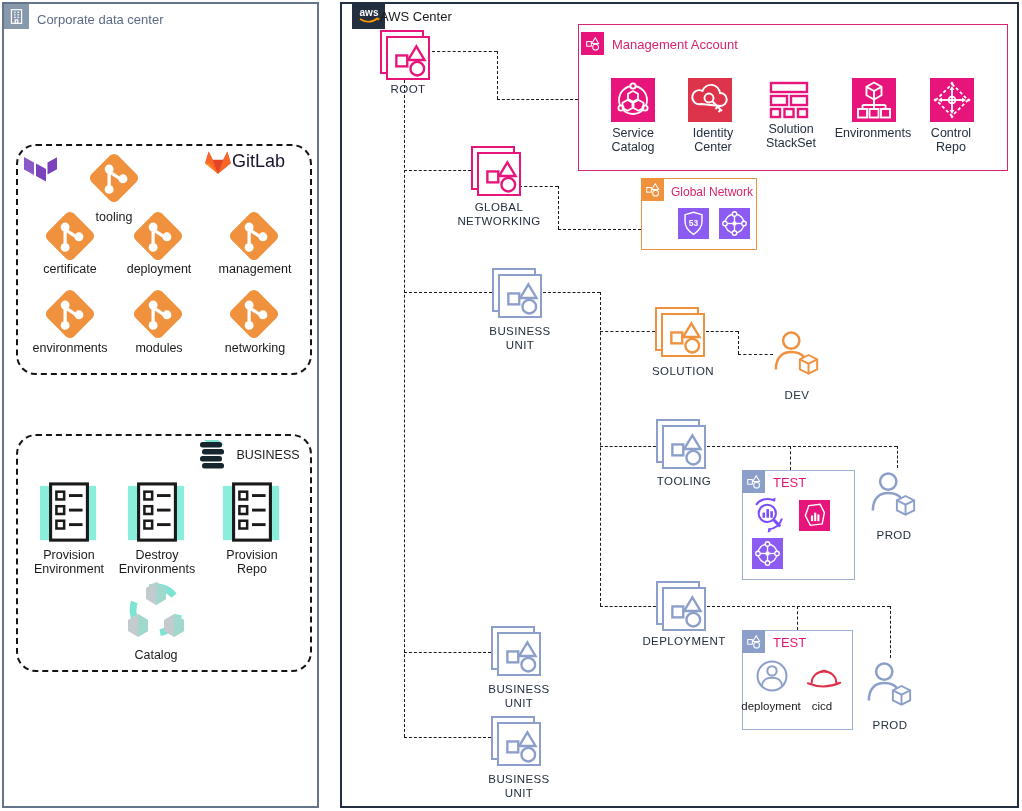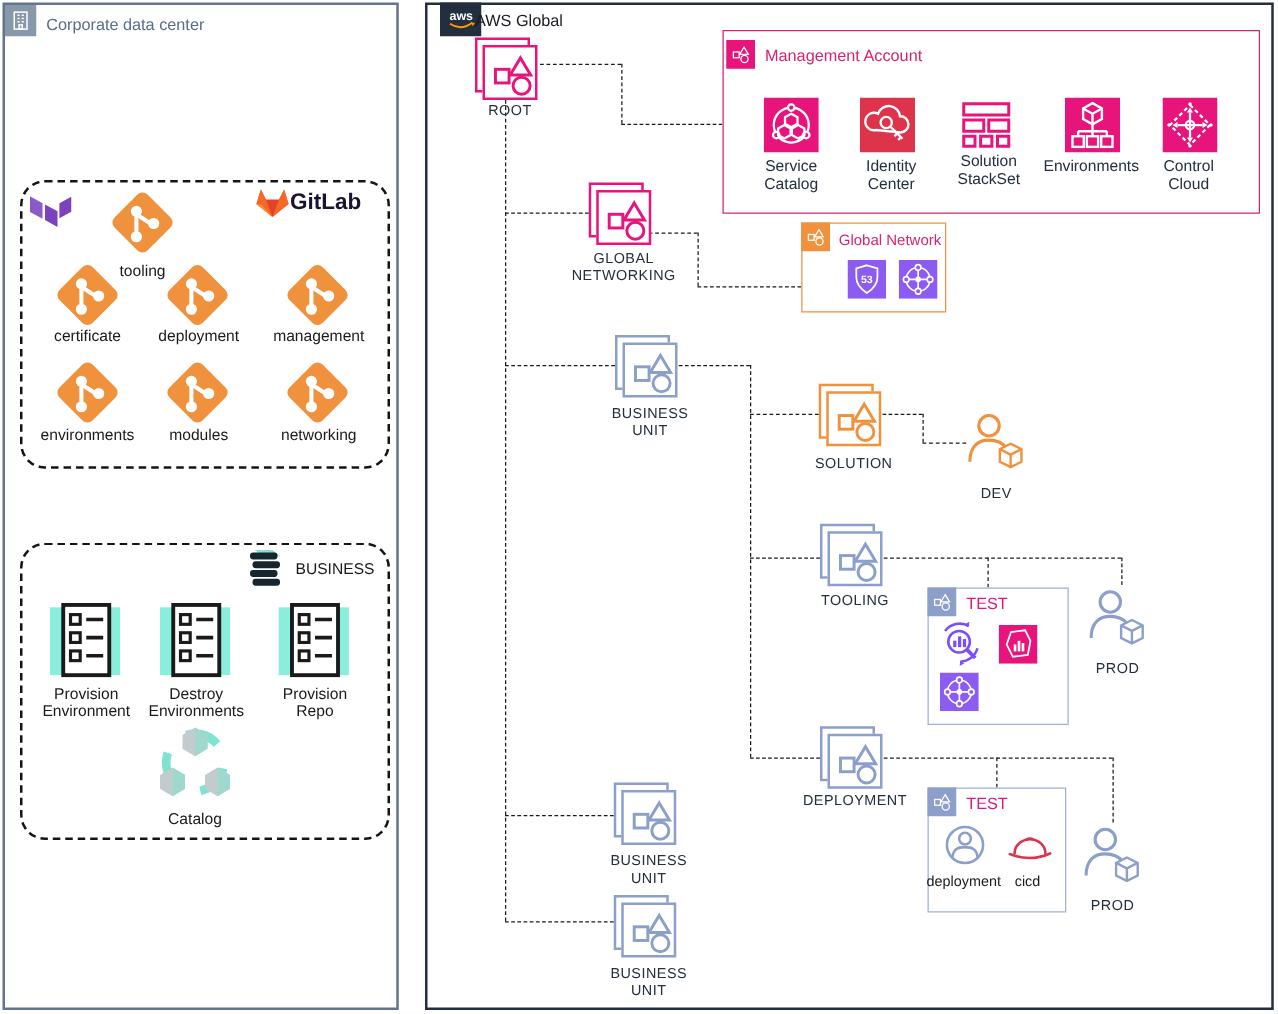--- a/index.html
+++ b/index.html
@@ -20,21 +20,21 @@
 
   
   #now-logo { position:absolute; left:56px; top:70px; font-size:42px; font-weight:700; letter-spacing:-2px; color:#2F4A52; }
   #now-logo .o { color:#8FC3A8; }
 
   .dash-box { position:absolute; border:2.5px dashed #141414; border-radius:20px; background:#fff; }
   #gitlab-box    { left:12px; top:140px; width:296px; height:231px; }
   #backstage-box { left:12px; top:430px; width:296px; height:238px; }
 
   .small-label { position:absolute; font-size:12.5px; color:#1a1a1a; text-align:center; transform:translateX(-50%); white-space:pre-line; line-height:1.15; }
-  .gitlab-wordmark { position:absolute; left:228px; top:147px; font-size:18px; font-weight:700; color:#1b1430; }
+  .gitlab-wordmark { position:absolute; left:228px; top:147px; font-size:18px; font-weight:400; color:#1b1430; }
 
   
   .ou { position:absolute; width:44px; height:44px; }
   .ou .back  { position:absolute; left:-6px; top:-6px; width:44px; height:44px; border:2.5px solid var(--c); }
   .ou .front { position:absolute; left:0; top:0; width:44px; height:44px; border:2.5px solid var(--c); background:#fff; }
   .ou svg { position:absolute; left:2px; top:2px; }
   .ou-label { position:absolute; transform:translateX(-50%); font-size:11.5px; letter-spacing:.4px; color:#232F3E; text-align:center; white-space:pre-line; line-height:1.25; }
 
   
   .acct-box { position:absolute; background:#fff; }
@@ -206,21 +206,21 @@
   </div>
 
   <div id="right-panel" class="panel"></div>
   <div id="aws-badge" class="panel-badge abs" style="left:352px;top:2px">
     <svg width="26" height="20" viewBox="0 0 26 20">
       <text x="13" y="10" text-anchor="middle" font-size="10" font-weight="bold" fill="#fff" font-family="Liberation Sans, sans-serif">aws</text>
       <path d="M4,13 Q13,19 22,12" fill="none" stroke="#FF9900" stroke-width="1.6"></path>
       <path d="M22,12 l-0.5,3 l2.6,-2.2 z" fill="#FF9900"></path>
     </svg>
   </div>
-  <div id="aws-title" class="panel-title abs" style="left:380px;top:9px">AWS Global</div>
+  <div id="aws-title" class="panel-title abs" style="left:380px;top:9px">AWS Center</div>
 
   <div class="hline" style="left:432px;top:51px;width:65px"></div>
   <div class="vline" style="left:497px;top:51px;height:48px"></div>
   <div class="hline" style="left:497px;top:99px;width:81px"></div>
   <div class="vline" style="left:404px;top:80px;height:657px"></div>
   <div class="hline" style="left:404px;top:170px;width:67px"></div>
   <div class="hline" style="left:519px;top:186px;width:39px"></div>
   <div class="vline" style="left:558px;top:186px;height:43px"></div>
   <div class="hline" style="left:558px;top:229px;width:83px"></div>
   <div class="hline" style="left:404px;top:292px;width:88px"></div>
@@ -398,21 +398,21 @@
       <polygon points="22,36 24.4,32 19.6,32"></polygon>
       <polygon points="8,22 12,19.6 12,24.4"></polygon>
       <polygon points="36,22 32,19.6 32,24.4"></polygon>
       <rect x="20.8" y="4" width="2.4" height="2.4" transform="rotate(45 22 5.2)"></rect>
       <rect x="20.8" y="37.6" width="2.4" height="2.4" transform="rotate(45 22 38.8)"></rect>
       <rect x="4" y="20.8" width="2.4" height="2.4" transform="rotate(45 5.2 22)"></rect>
       <rect x="37.6" y="20.8" width="2.4" height="2.4" transform="rotate(45 38.8 22)"></rect>
     </g>
   </svg>
   <div class="svc-label" style="left:951px;top:126px">Control
-Cloud</div>
+Repo</div>
 
   <div class="acct-box" style="left:641px;top:178px;width:116px;height:72px;border:1.6px solid #F0913D"></div>
   <div class="acct-badge abs" style="left:641px;top:178px;background:#F0913D">
     <svg width="17" height="17" viewBox="0 0 44 44" stroke="#fff" stroke-width="3.4">
         <use href="#sym-ou-glyph"></use>
       </svg>
   </div>
   <div class="acct-title abs" style="left:671px;top:185px;color:#D6246E;font-size:12px">Global Network</div>
   <svg class="abs" style="left:678px;top:208px" width="31" height="31" viewBox="0 0 44 44">
     <rect width="44" height="44" fill="#8C5BF2"></rect>

